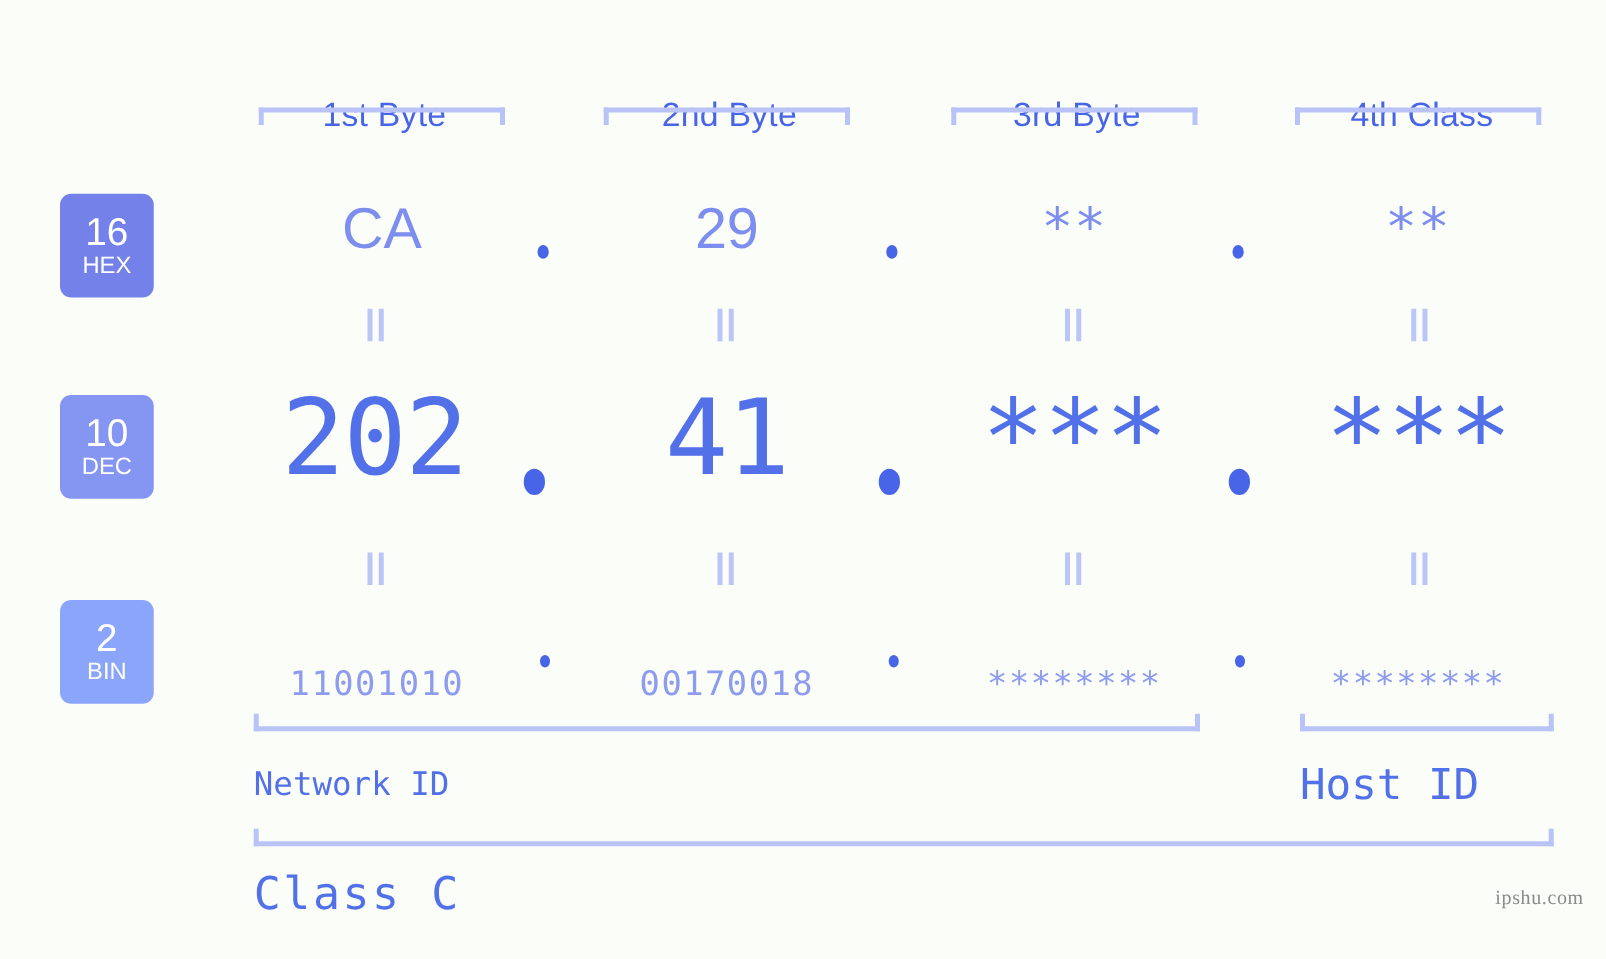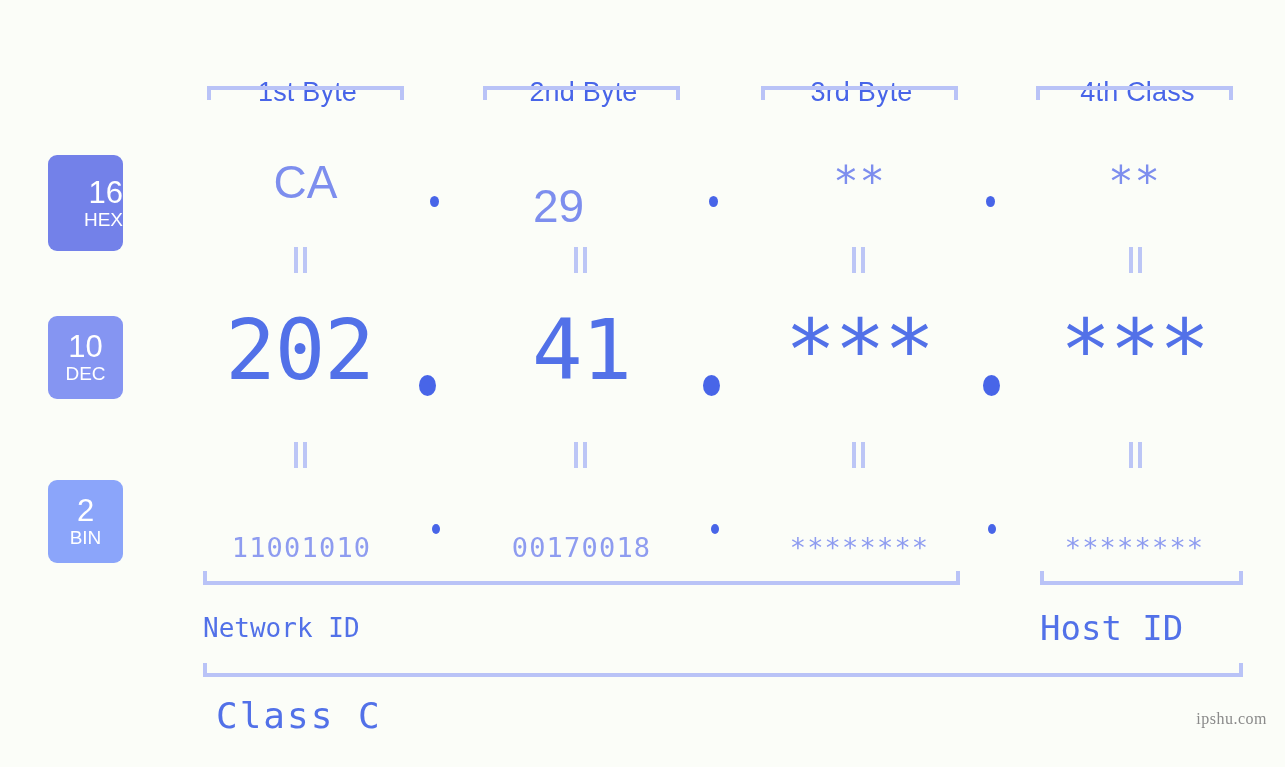--- a/index.html
+++ b/index.html
@@ -64,21 +64,21 @@
   .badge .num {
     font-size: 31px;
     line-height: 33px;
     font-weight: 400;
   }
   .badge .lbl {
     font-size: 19px;
     line-height: 22px;
     font-weight: 400;
   }
-  #badge-hex { top: 155px;  height: 96px; background: #7381e9; align-items: flex-end; }
+  #badge-hex { top: 155px;  height: 83px; background: #7381e9; }
   #badge-dec { top: 316px;  height: 83px; background: #8595f2; }
   #badge-bin { top: 480px;  height: 83px; background: #8ba5fa; }
 
   
   .cell {
     position: absolute;
     text-align: center;
     white-space: nowrap;
     overflow: visible;
   }
@@ -208,21 +208,21 @@
     <span class="lbl">DEC</span>
   </div>
   <div class="badge" id="badge-bin">
     <span class="num">2</span>
     <span class="lbl">BIN</span>
   </div>
 
   <div class="row-hex">
     <div class="cell" style="left:207px; width:197px;">CA</div>
     <div class="dot hex-dot" style="left:430px;"></div>
-    <div class="cell" style="left:460px; width:197px;margin-top:24px;">29</div>
+    <div class="cell" style="left:483px; width:197px;">29</div>
     <div class="dot hex-dot" style="left:709px;"></div>
     <div class="cell masked" style="left:761px; width:197px;">**</div>
     <div class="dot hex-dot" style="left:986px;"></div>
     <div class="cell masked" style="left:1036px; width:197px;">**</div>
   </div>
 
   <div class="eq row1" style="left:293px;"></div>
   <div class="eq row1" style="left:573px;"></div>
   <div class="eq row1" style="left:851px;"></div>
   <div class="eq row1" style="left:1128px;"></div>
@@ -252,17 +252,17 @@
     <div class="cell" style="left:1036px; width:197px;">********</div>
   </div>
 
   <div class="bottom-bracket" id="bracket-netid" style="left:203px; width:757px;"></div>
   <div class="bottom-bracket" id="bracket-hostid" style="left:1040px; width:203px;"></div>
 
   <div class="bottom-caption" id="caption-netid" style="left:203px; width:757px;">Network ID</div>
   <div class="bottom-caption" id="caption-hostid" style="left:1040px; width:203px;">Host ID</div>
 
   <div class="bottom-bracket" id="bracket-class" style="left:203px; width:1040px;"></div>
-  <div class="bottom-caption" id="caption-class" style="left:216px; width:1040px;">Class C</div>
+  <div class="bottom-caption" id="caption-class" style="left:203px; width:1040px;">Class C</div>
 
   <div id="watermark">ipshu.com</div>
 
 </div>
 
 </body></html>

